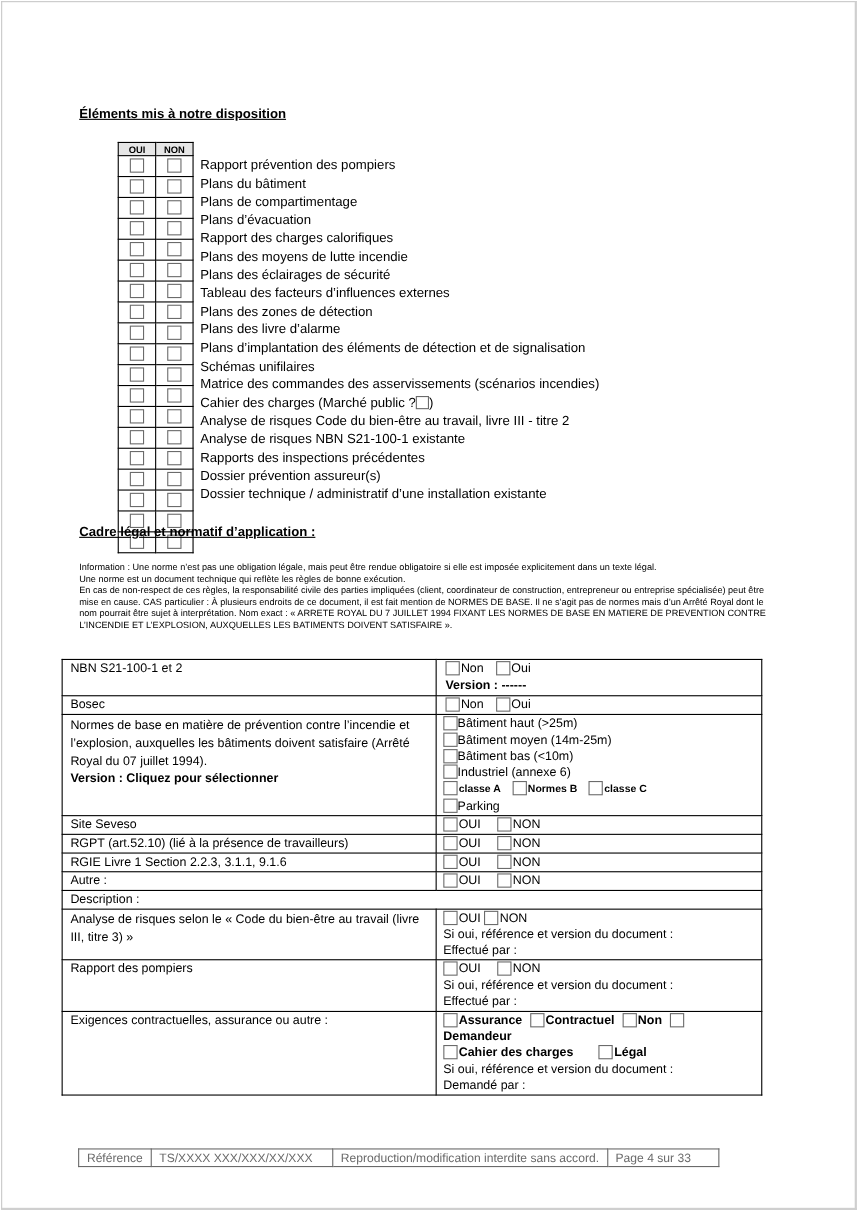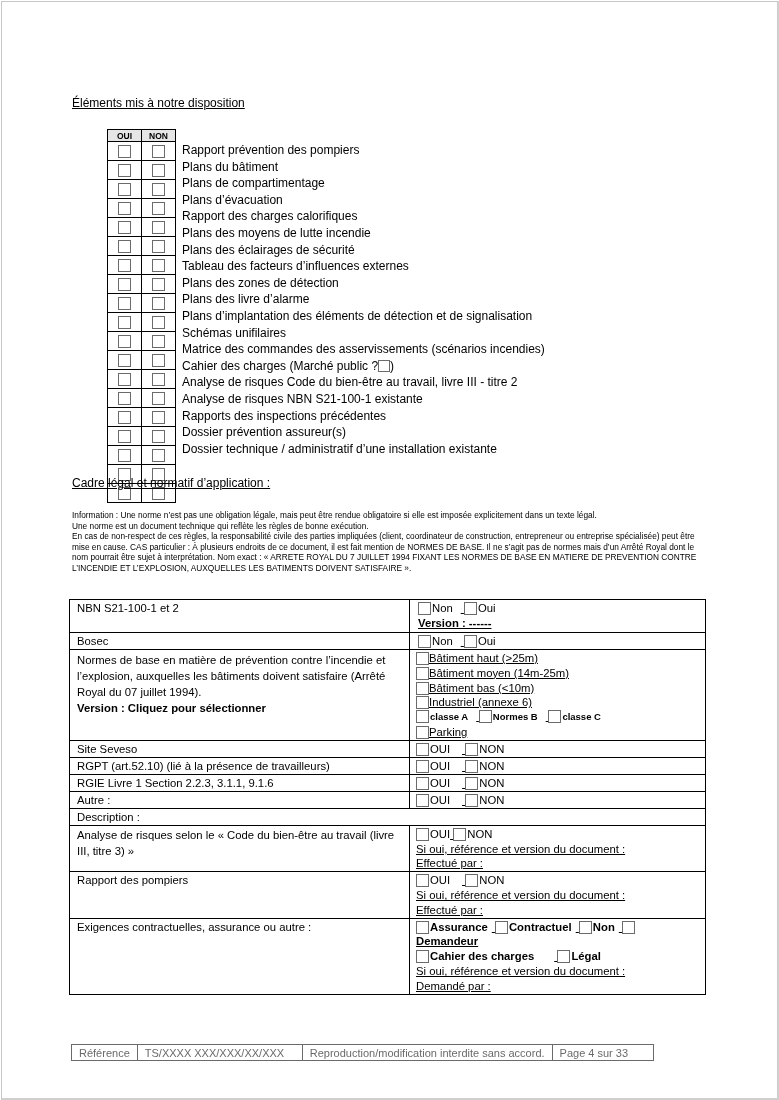--- a/index.html
+++ b/index.html
@@ -1,38 +1,38 @@
 <!DOCTYPE html>
 <html><head>
 <meta charset="utf-8">
 <style>
   html, body { margin:0; padding:0; background:#ffffff; }
   body { width:779px; height:1100px; position:relative; overflow:hidden;
          font-family:"Liberation Sans", sans-serif; color:#000; }
   .page { position:absolute; left:1px; top:1px; width:775px; height:1096px;
           border:1px solid #c8c8c8; border-right:2px solid #cfcfcf; border-bottom:2px solid #cfcfcf; background:#fff; }
-  .h-title { position:absolute; font-weight:normal; font-size:12px; text-decoration:underline; }
+  .h-title { position:absolute; font-weight:bold; font-size:12px; text-decoration:underline; }
   
   .cl { position:absolute; left:107px; top:129px; }
   .cl-grid { border-collapse:collapse; }
   .cl-grid th { font-size:8.5px; font-weight:bold; background:#e6e6e6; border:1px solid #000;
                 height:11px; padding:0; width:33px; text-align:center; }
   .cl-grid td { border-left:1px solid #000; border-right:1px solid #000; border-bottom:1px solid #000;
                 height:15.6px; padding:0; text-align:center; vertical-align:middle; }
   .box { display:inline-block; width:11px; height:11px; border:1.3px solid #6b6b6b; box-sizing:border-box; vertical-align:middle; background:#fff; }
   .cl-labels { position:absolute; left:182px; top:142px; font-size:12px; line-height:16.6px; }
   .cl-labels div { white-space:nowrap; }
   .inline-box { width:12px; height:12px; vertical-align:-2px; }
   
   .info { position:absolute; left:72px; top:510px; width:640px; font-size:8.3px; line-height:10.5px; }
   
-  .lt { position:absolute; left:69px; top:599px; width:637px; border-collapse:collapse; font-size:11.3px; }
+  .lt { position:absolute; left:56px; top:599px; width:637px; border-collapse:collapse; font-size:11.3px; }
   .lt td { border:1px solid #000; padding:1px 7px 0 7px; vertical-align:top; line-height:15px; }
   .lt td.l { width:325px; }
-  .lt td.r { padding-left:8px; line-height:14.8px;text-decoration:underline; }
+  .lt td.r { padding-left:8px; line-height:14.8px; }
   .opt { display:inline-block; margin-right:8px; white-space:nowrap; }
   .opt .box { margin-right:1px; width:13px; height:13px; vertical-align:-3px; }
   .b { font-weight:bold; }
   .sm { font-size:9.5px; }
   .r .line { white-space:nowrap; }
   
   .footer { position:absolute; left:71px; top:1044px; border-collapse:collapse; font-size:11px; color:#6a6a6a; }
   .footer td { border:1px solid #6a6a6a; padding:0 7px; height:15px; white-space:nowrap; }
 </style>
 </head>

